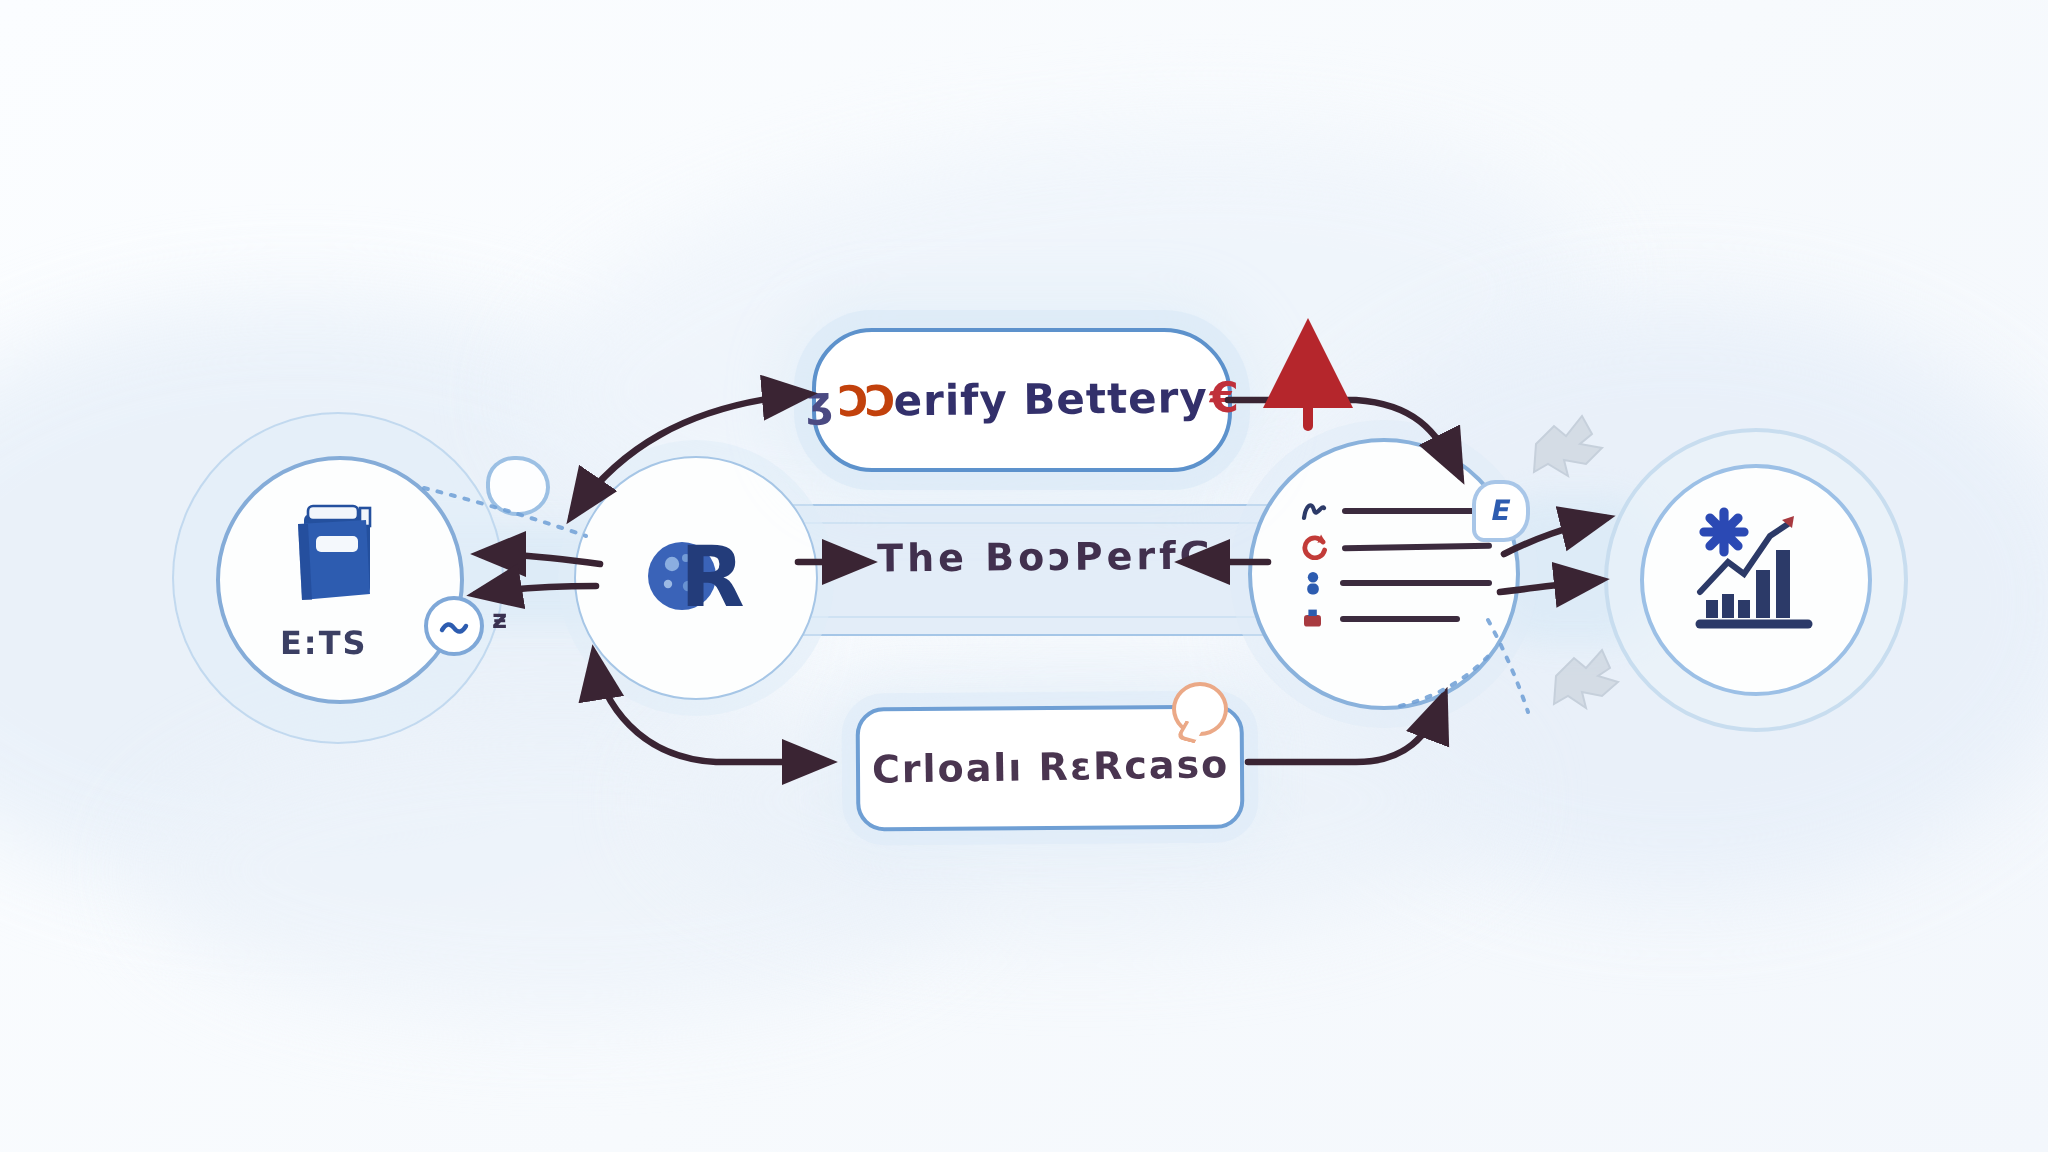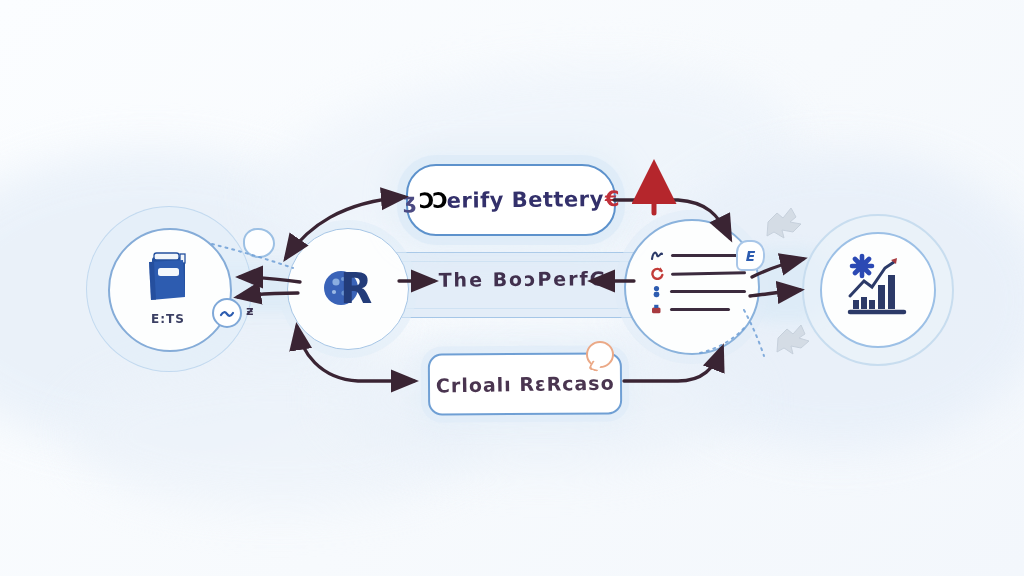--- a/index.html
+++ b/index.html
@@ -28,28 +28,28 @@
   .node-circle{position:absolute;border-radius:50%;background:#fdfefe;z-index:2;}
   .src-halo{left:86px;top:206px;width:164px;height:164px;}
   .src-circle{left:108px;top:228px;width:120px;height:120px;border:2px solid #85acd8;}
   .eng-circle{left:287px;top:228px;width:120px;height:120px;border:1.5px solid #a6c6e6;box-shadow:0 0 0 8px rgba(224,236,248,.55);}
   .chk-circle{left:624px;top:219px;width:132px;height:132px;border:2px solid #8ab2dc;box-shadow:0 0 0 9px rgba(224,236,248,.5);}
   .res-ring{left:802px;top:214px;width:148px;height:148px;background:rgba(233,242,250,.7);border:2px solid #c8ddef;}
   .res-circle{left:820px;top:232px;width:112px;height:112px;border:2px solid #9cc0e6;}
 
   .node-content{position:absolute;z-index:3;}
 
-  .src-label{left:140px;top:312px;width:56px;text-align:center;font-size:12px;font-weight:bold;letter-spacing:1px;color:#3b3f63;}
+  .src-label{left:140px;top:312px;width:56px;text-align:left;font-size:16px;font-weight:bold;letter-spacing:1px;color:#3b3f63;}
 
   
   .vbox{position:absolute;left:406px;top:164px;width:206px;height:68px;background:#fff;border:2px solid #5d92cc;border-radius:30px 34px 30px 30px;z-index:3;box-shadow:0 0 0 9px rgba(215,231,246,.55),0 0 26px 16px rgba(215,231,246,.35);display:flex;align-items:center;justify-content:center;}
   .rbox{position:absolute;left:428px;top:353px;width:190px;height:58px;background:#fff;border:2px solid #6f9fd4;border-radius:14px;z-index:3;box-shadow:0 0 0 7px rgba(220,234,247,.5),0 0 20px 12px rgba(220,234,247,.3);display:flex;align-items:center;justify-content:center;transform:rotate(-.4deg);}
   .vbox-text{font-size:21px;font-weight:bold;letter-spacing:.5px;color:#33306b;white-space:nowrap;transform:rotate(-.6deg);}
   .vbox-text .pre{color:#4b4a82;margin-right:2px;}
-  .vbox-text .orbs{color:#000000;letter-spacing:-2px;margin-right:1px;}
+  .vbox-text .orbs{color:#c2410c;letter-spacing:-2px;margin-right:1px;}
   .vbox-text .suf{color:#c0303a;margin-left:1px;}
   .rbox-text{font-size:19px;font-weight:bold;letter-spacing:1px;color:#4a3550;transform:rotate(-.5deg);}
 
   .perf-label{position:absolute;left:428px;top:268px;width:190px;text-align:center;font-size:19px;font-weight:bold;letter-spacing:2px;color:#41304e;z-index:3;transform:rotate(-.5deg);}
 
   
   .chk-rows{position:absolute;left:650px;top:249px;width:96px;z-index:3;}
   .chk-row{display:flex;align-items:center;gap:7px;margin-bottom:6px;height:12px;}
   .chk-line{height:3px;background:#3c2b3e;border-radius:2px;flex:1;}
   .chk-row:nth-child(2) .chk-line{transform:rotate(-1deg);}

